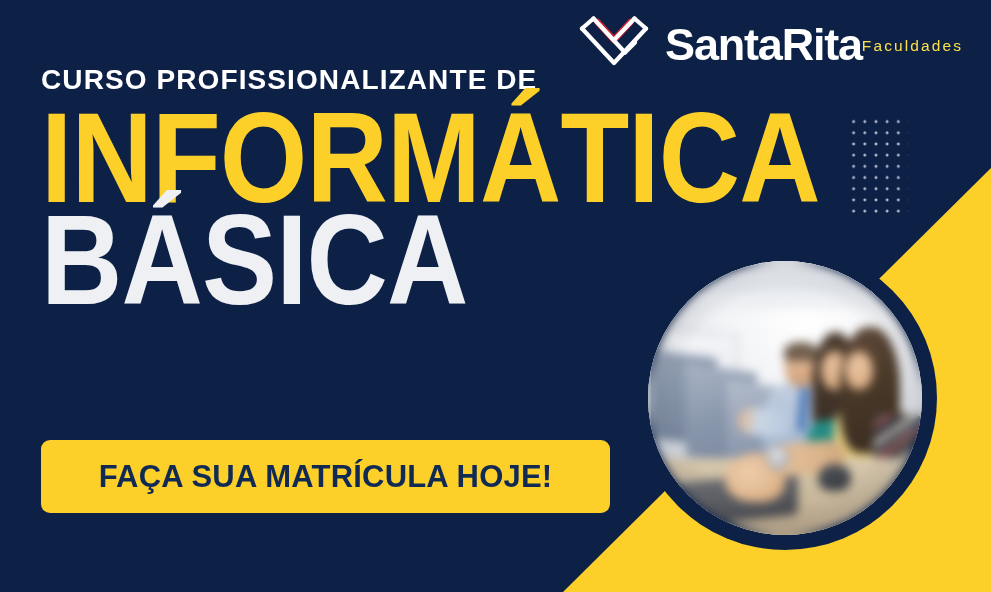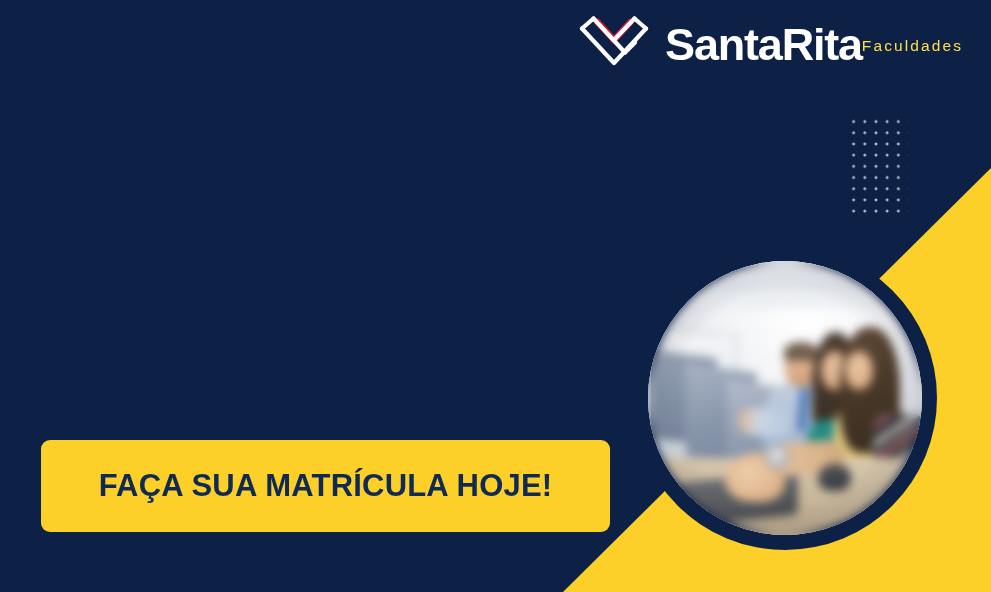--- a/index.html
+++ b/index.html
@@ -289,21 +289,21 @@
     font-size: 128px;
     margin-top: -6px;
     letter-spacing: -1px;
   }
 
   .cta {
     position: absolute;
     left: 41px;
     top: 440px;
     width: 569px;
-    height: 92px;
+    height: 73px;
     background: #fcd029;
     border: none;
     border-radius: 9px;
     color: #102a54;
     font-family: "Liberation Sans", sans-serif;
     font-size: 31px;
     font-weight: 700;
     letter-spacing: .2px;
     z-index: 6;
     cursor: pointer;
@@ -362,16 +362,21 @@
       <path d="M16.5 2.5 L5 12.5 M57.5 2.5 L69 12.5" fill="none" stroke="#ffffff" stroke-width="4.2" stroke-linecap="round" stroke-linejoin="round"></path>
       <path d="M16.5 2.5 L48 36.5 M57.5 2.5 L37 24" fill="none" stroke="#ffffff" stroke-width="4.2" stroke-linecap="round" stroke-linejoin="round"></path>
       <path d="M48 36.5 L58 26.5" fill="none" stroke="#ffffff" stroke-width="4.2" stroke-linecap="round" stroke-linejoin="round"></path>
     </svg>
     <div class="logo-text">
       <div class="logo-wordmark">SantaRita</div>
       <div class="logo-sub">Faculdades</div>
     </div>
   </div>
 
+  <div class="copy">
+    <div class="eyebrow">CURSO PROFISSIONALIZANTE DE</div>
+    <div class="headline-1">INFORMÁTICA</div>
+    <div class="headline-2">BÁSICA</div>
+  </div>
 
   <button class="cta">FAÇA SUA MATRÍCULA HOJE!</button>
 
 </div>
 
 </body></html>

